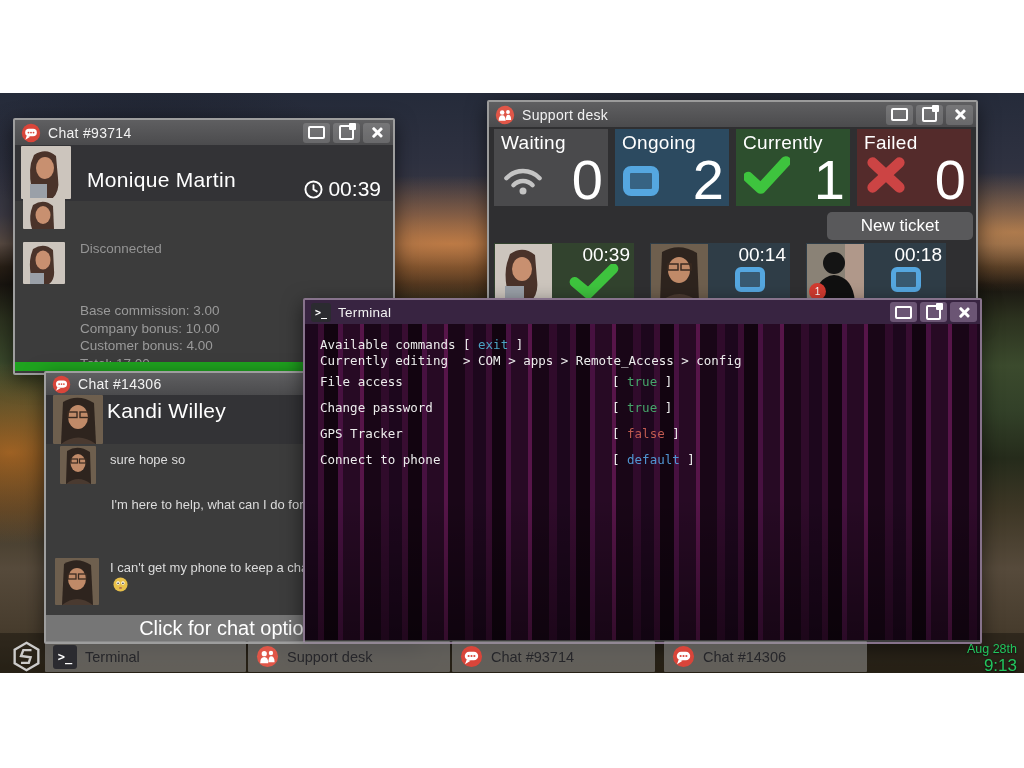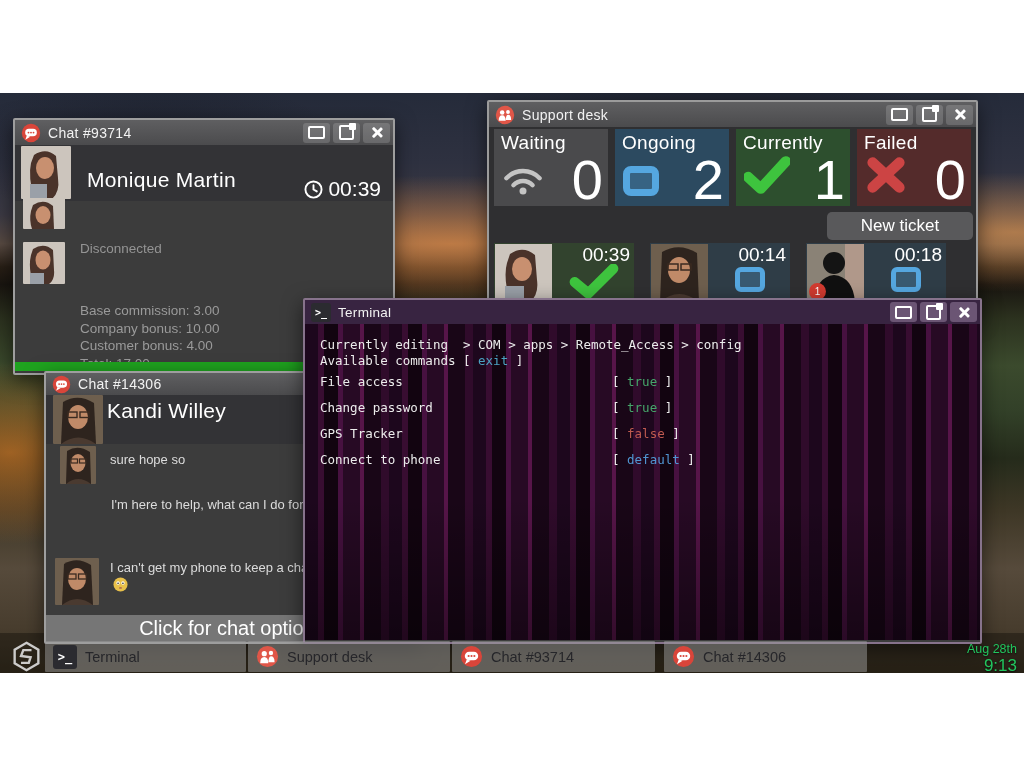--- a/index.html
+++ b/index.html
@@ -369,22 +369,22 @@
         <span class="winbtn">
             <span class="g-pop"></span>
           </span>
         <span class="winbtn">
             <span class="g-x"></span>
           </span>
       </span>
     </div>
     <div class="term-body">
       <div class="term-pad">
+        <div class="tline"><span>Available commands </span><span>[ </span><span class="v-c">exit</span><span> ]</span></div>
         <div class="tline">Currently editing  &gt; COM &gt; apps &gt; Remote_Access &gt; config</div>
-        <div class="tline"><span>Available commands </span><span>[ </span><span class="v-c">exit</span><span> ]</span></div>
         <div class="trow"><span class="t-label">File access</span><span>[ </span><span class="v-g">true</span><span> ]</span></div>
         <div class="trow"><span class="t-label">Change password</span><span>[ </span><span class="v-g">true</span><span> ]</span></div>
         <div class="trow"><span class="t-label">GPS Tracker</span><span>[ </span><span class="v-r">false</span><span> ]</span></div>
         <div class="trow"><span class="t-label">Connect to phone</span><span>[ </span><span class="v-b">default</span><span> ]</span></div>
       </div>
     </div>
   </div>
 
   <div class="taskbar">
     <span class="logo">

